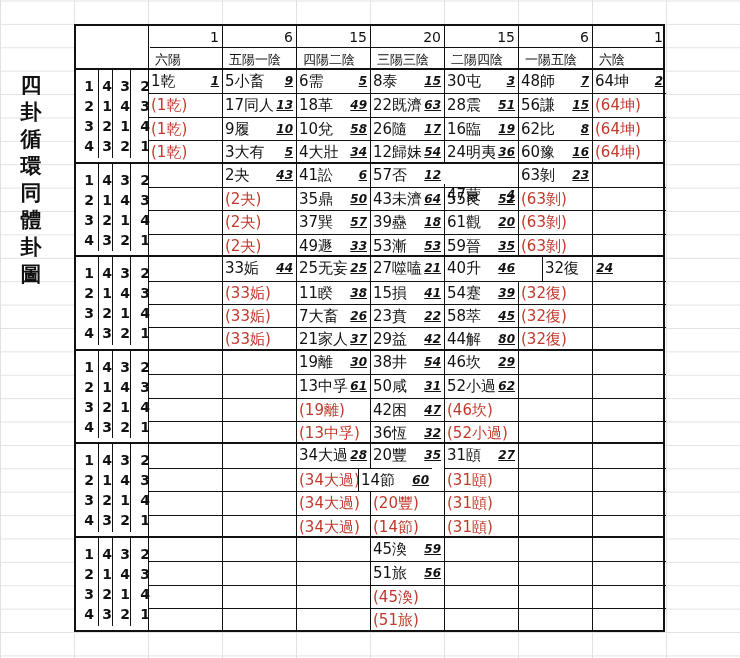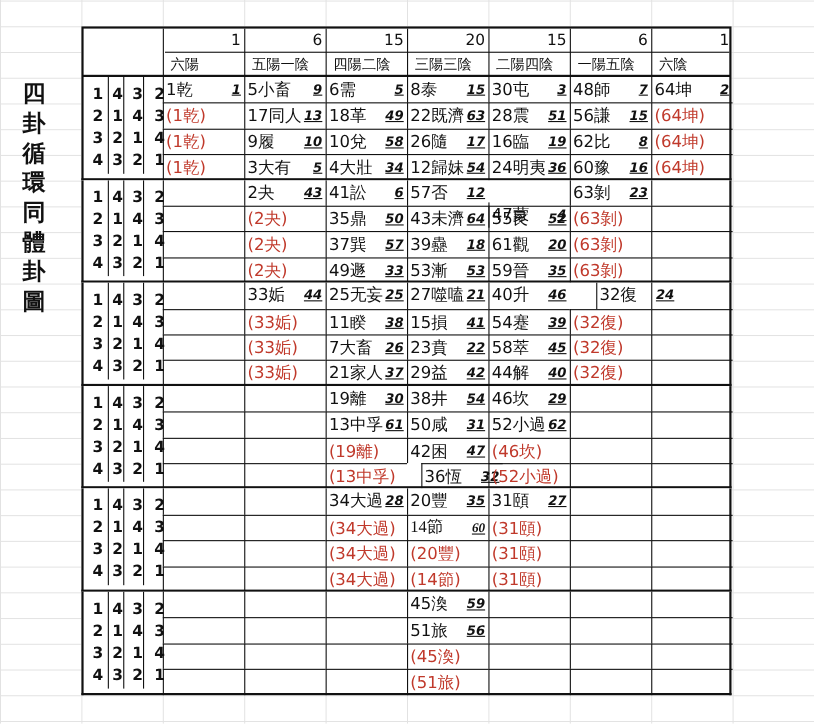--- a/index.html
+++ b/index.html
@@ -427,21 +427,21 @@
       <div class="cell" style="left: 220px; width: 74px; top: 70.2px;">
         <span class="cname black">21家人</span>
         <span class="cnum">37</span>
       </div>
       <div class="cell" style="left: 294px; width: 74px; top: 70.2px;">
         <span class="cname black">29益</span>
         <span class="cnum">42</span>
       </div>
       <div class="cell" style="left: 368px; width: 74px; top: 70.2px;">
         <span class="cname black">44解</span>
-        <span class="cnum">40</span>
+        <span class="cnum">80</span>
       </div>
       <div class="cell" style="left: 442px; width: 74px; top: 70.2px;">
         <span class="cname red">(32復)</span>
       </div>
       <div class="cell" style="left: 516px; width: 74px; top: 70.2px;"></div>
     </div>
     <div class="group" style="top: 326.8px; height: 93.6px;">
       <div class="perm">
         <div class="vl" style="left: 22px;"></div>
         <div class="vl" style="left: 36px;"></div>
@@ -515,21 +515,21 @@
       <div class="cell" style="left: 368px; width: 74px; top: 46.8px;">
         <span class="cname red">(46坎)</span>
       </div>
       <div class="cell" style="left: 442px; width: 74px; top: 46.8px;"></div>
       <div class="cell" style="left: 516px; width: 74px; top: 46.8px;"></div>
       <div class="cell" style="left: 72px; width: 74px; top: 70.2px;"></div>
       <div class="cell" style="left: 146px; width: 74px; top: 70.2px;"></div>
       <div class="cell" style="left: 220px; width: 74px; top: 70.2px;">
         <span class="cname red">(13中孚)</span>
       </div>
-      <div class="cell" style="left: 294px; width: 74px; top: 70.2px; margin-left: 13px;">
+      <div class="cell" style="left: 294px; width: 74px; top: 70.2px;">
         <span class="cname black">36恆</span>
         <span class="cnum">32</span>
       </div>
       <div class="cell" style="left: 368px; width: 74px; top: 70.2px;">
         <span class="cname red">(52小過)</span>
       </div>
       <div class="cell" style="left: 442px; width: 74px; top: 70.2px;"></div>
       <div class="cell" style="left: 516px; width: 74px; top: 70.2px;"></div>
     </div>
     <div class="group" style="top: 420.4px; height: 93.6px;">
@@ -576,21 +576,21 @@
         <span class="cname black">31頤</span>
         <span class="cnum">27</span>
       </div>
       <div class="cell first" style="left: 442px; width: 74px; top: 0px;"></div>
       <div class="cell first" style="left: 516px; width: 74px; top: 0px;"></div>
       <div class="cell" style="left: 72px; width: 74px; top: 23.4px;"></div>
       <div class="cell" style="left: 146px; width: 74px; top: 23.4px;"></div>
       <div class="cell" style="left: 220px; width: 74px; top: 23.4px;">
         <span class="cname red">(34大過)</span>
       </div>
-      <div class="cell" style="left: 294px; width: 74px; top: 23.4px; font-family: Liberation Serif, serif;">
+      <div class="cell" style="left: 282px; width: 74px; top: 23.4px;">
         <span class="cname black">14節</span>
         <span class="cnum">60</span>
       </div>
       <div class="cell" style="left: 368px; width: 74px; top: 23.4px;">
         <span class="cname red">(31頤)</span>
       </div>
       <div class="cell" style="left: 442px; width: 74px; top: 23.4px;"></div>
       <div class="cell" style="left: 516px; width: 74px; top: 23.4px;"></div>
       <div class="cell" style="left: 72px; width: 74px; top: 46.8px;"></div>
       <div class="cell" style="left: 146px; width: 74px; top: 46.8px;"></div>

